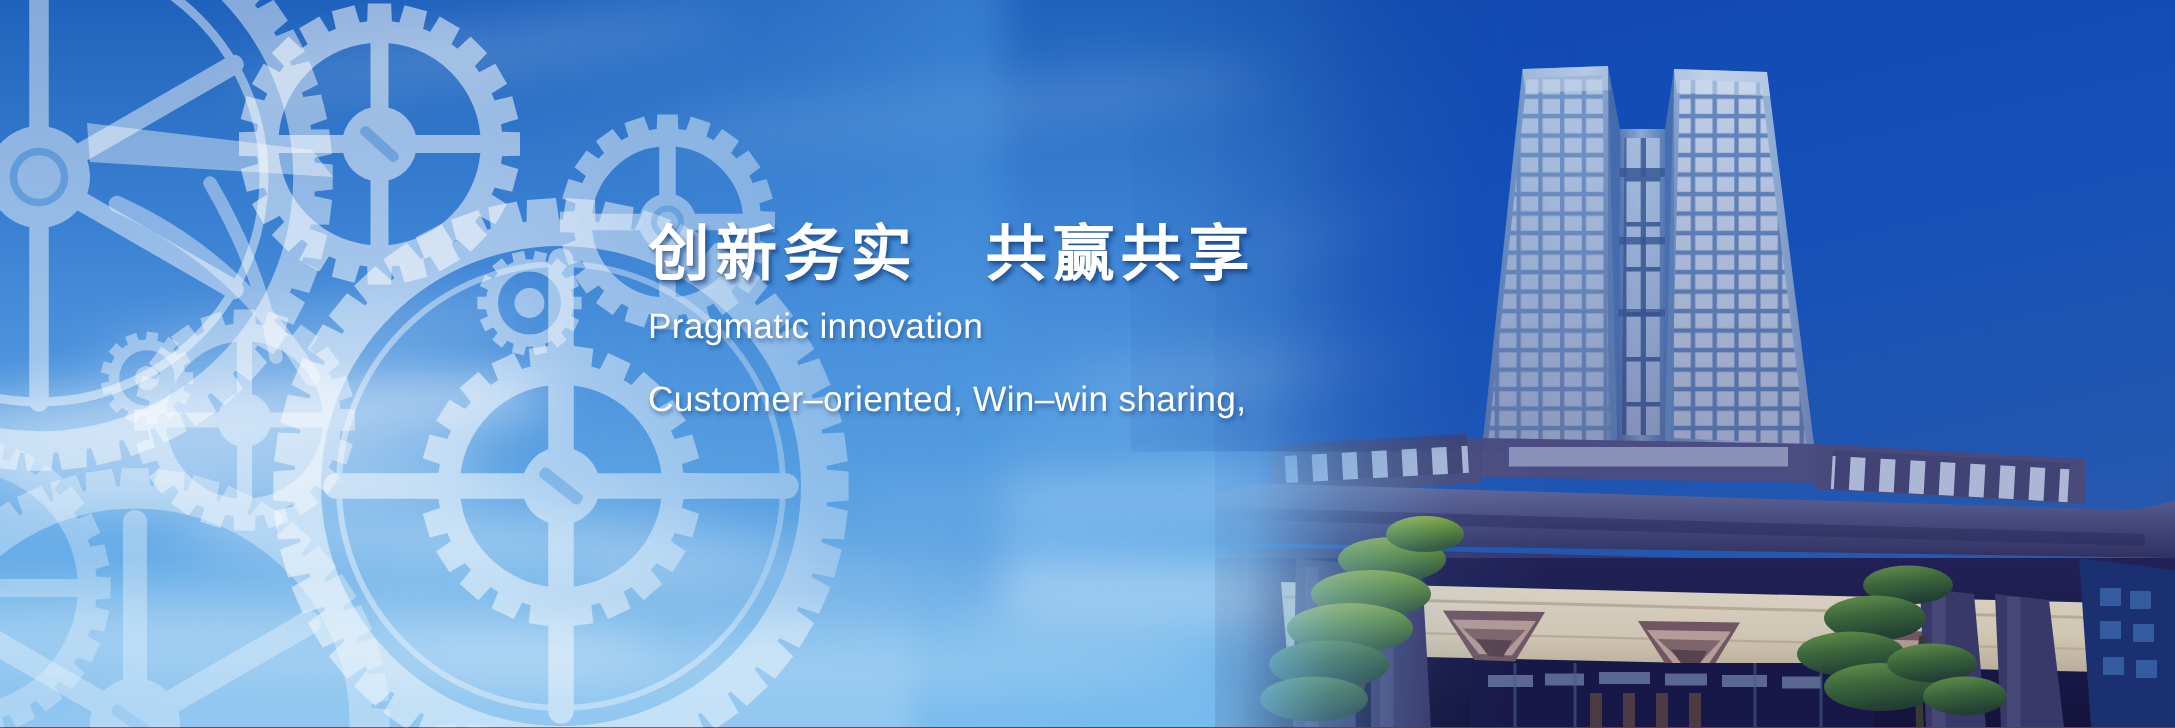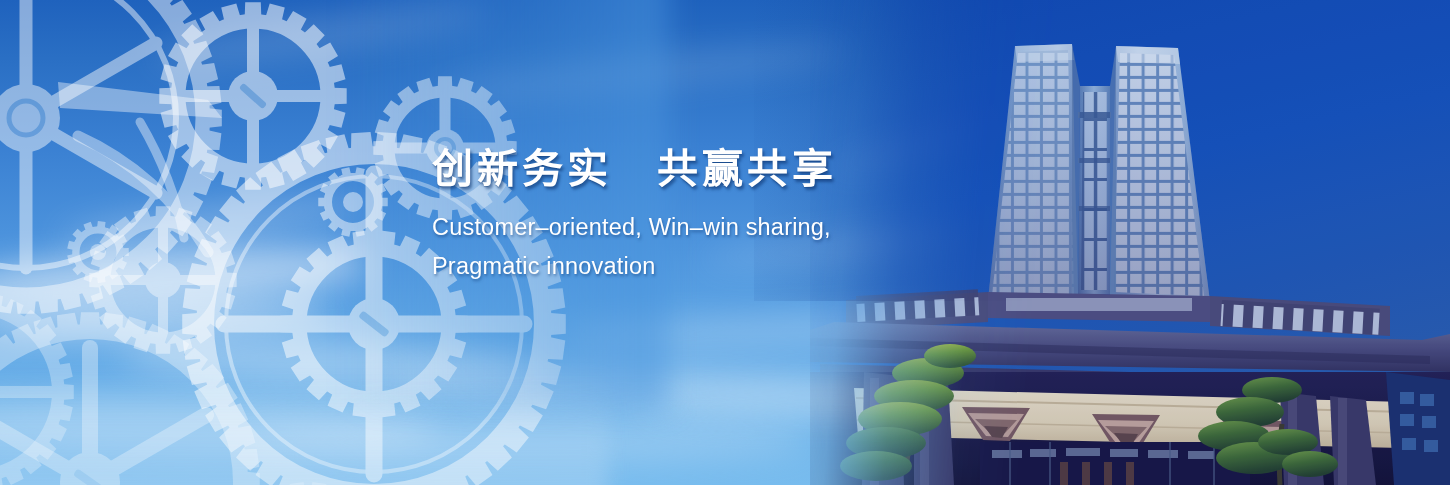--- a/index.html
+++ b/index.html
@@ -530,17 +530,17 @@
         <ellipse cx="478" cy="442" rx="30" ry="13" fill="url(#leafD)"></ellipse>
         <ellipse cx="500" cy="464" rx="28" ry="13" fill="url(#leafD)"></ellipse>
       </g>
 
       <rect width="640" height="485" fill="#1d3a8c" opacity="0.10"></rect>
     </svg>
   </div>
 
   <div class="copy">
     <h1 class="headline">创新务实　共赢共享</h1>
+    <p class="subline" style="margin-top:2px">Pragmatic innovation</p>
     <p class="subline">Customer–oriented, Win–win sharing,</p>
-    <p class="subline" style="margin-top:2px">Pragmatic innovation</p>
   </div>
 
 </div>
 
 </body></html>

